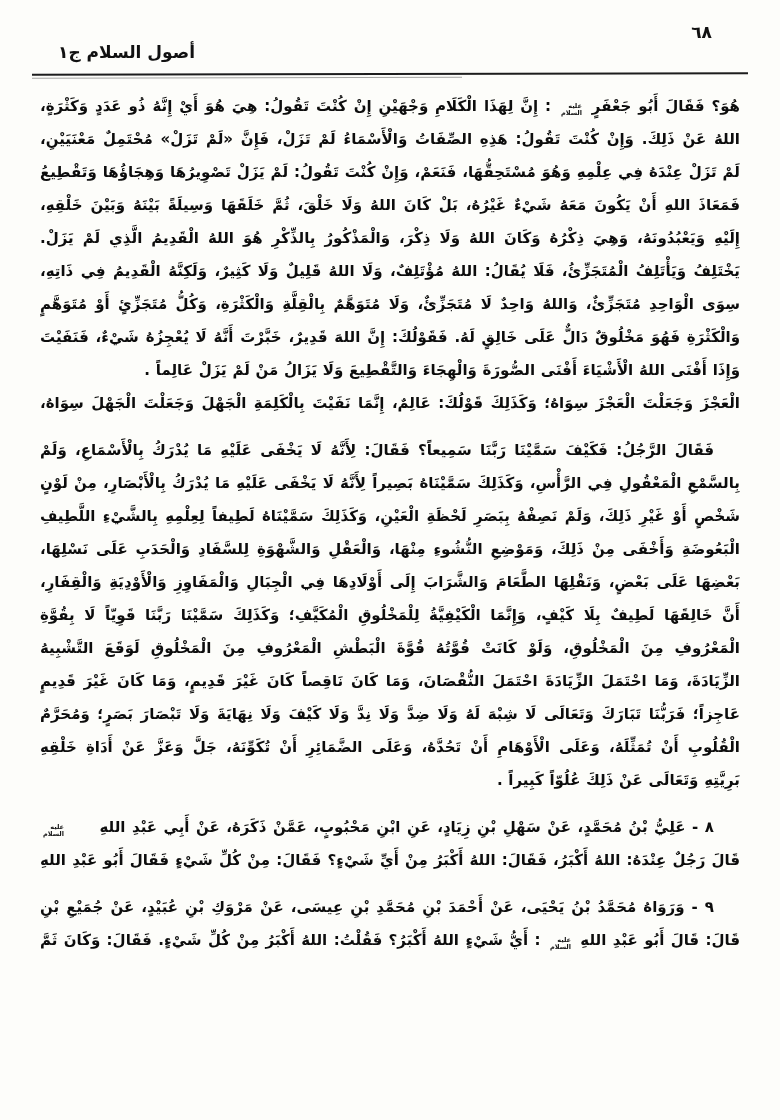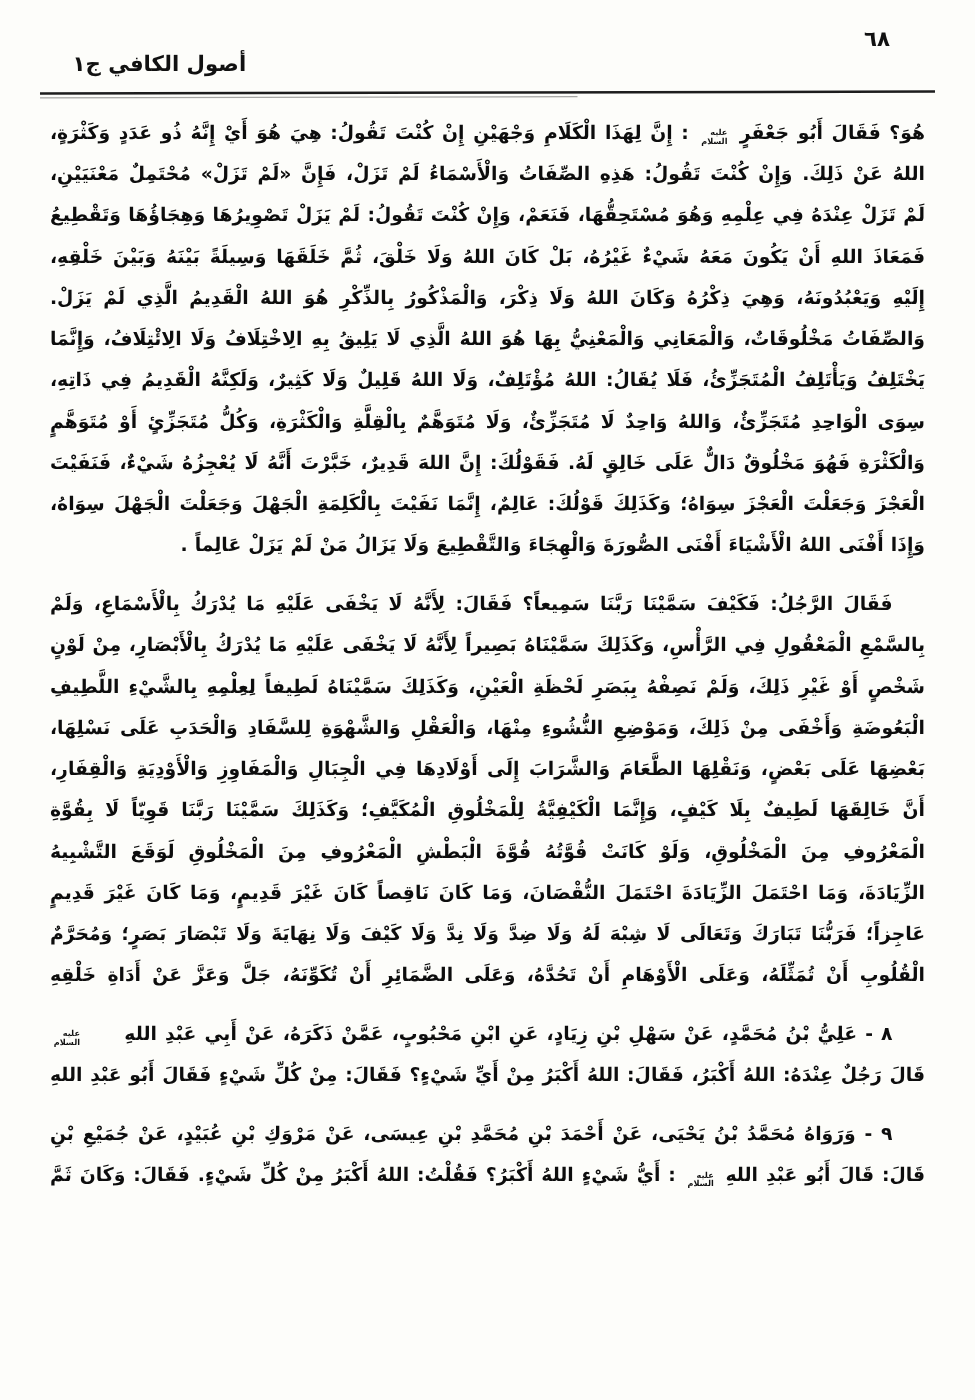--- a/index.html
+++ b/index.html
@@ -57,49 +57,49 @@
   }
   .as-mark span{display:block;}
 </style>
 </head>
 <body>
 
 <div class="page">
 
   <div class="page-number">٦٨</div>
 
-  <div class="book-title">أصول الكافي ج١</div>
+  <div class="book-title">أصول السلام ج١</div>
 
   <div class="header-rule"></div>
 
   <div class="text-body">
       <div class="para">
         <div class="line">هُوَ؟ فَقَالَ أَبُو جَعْفَرٍ <span class="as-mark"><span>عليه</span><span>السلام</span></span> : إِنَّ لِهَذَا الْكَلَامِ وَجْهَيْنِ إِنْ كُنْتَ تَقُولُ: هِيَ هُوَ أَيْ إِنَّهُ ذُو عَدَدٍ وَكَثْرَةٍ، فَتَعَالَى</div>
         <div class="line">اللهُ عَنْ ذَلِكَ. وَإِنْ كُنْتَ تَقُولُ: هَذِهِ الصِّفَاتُ وَالْأَسْمَاءُ لَمْ تَزَلْ، فَإِنَّ «لَمْ تَزَلْ» مُحْتَمِلٌ مَعْنَيَيْنِ، فَإِنْ قُلْتَ:</div>
         <div class="line">لَمْ تَزَلْ عِنْدَهُ فِي عِلْمِهِ وَهُوَ مُسْتَحِقُّهَا، فَنَعَمْ، وَإِنْ كُنْتَ تَقُولُ: لَمْ يَزَلْ تَصْوِيرُهَا وَهِجَاؤُهَا وَتَقْطِيعُ حُرُوفِهَا</div>
         <div class="line">فَمَعَاذَ اللهِ أَنْ يَكُونَ مَعَهُ شَيْءٌ غَيْرُهُ، بَلْ كَانَ اللهُ وَلَا خَلْقَ، ثُمَّ خَلَقَهَا وَسِيلَةً بَيْنَهُ وَبَيْنَ خَلْقِهِ، يَتَضَرَّعُونَ بِهَا</div>
         <div class="line">إِلَيْهِ وَيَعْبُدُونَهُ، وَهِيَ ذِكْرُهُ وَكَانَ اللهُ وَلَا ذِكْرَ، وَالْمَذْكُورُ بِالذِّكْرِ هُوَ اللهُ الْقَدِيمُ الَّذِي لَمْ يَزَلْ. وَالْأَسْمَاءُ</div>
-        <div class="line">وَالصِّفَاتُ مَخْلُوقَاتٌ، وَالْمَعَانِي وَالْمَعْنِيُّ بِهَا هُوَ اللهُ الَّذِي لَا يَلِيقُ بِهِ الِاخْتِلَافُ وَلَا الِائْتِلَافُ، وَإِنَّمَا</div>
         <div class="line">يَخْتَلِفُ وَيَأْتَلِفُ الْمُتَجَزِّئُ، فَلَا يُقَالُ: اللهُ مُؤْتَلِفٌ، وَلَا اللهُ قَلِيلٌ وَلَا كَثِيرٌ، وَلَكِنَّهُ الْقَدِيمُ فِي ذَاتِهِ، لِأَنَّ مَا</div>
         <div class="line">سِوَى الْوَاحِدِ مُتَجَزِّئٌ، وَاللهُ وَاحِدٌ لَا مُتَجَزِّئٌ، وَلَا مُتَوَهَّمٌ بِالْقِلَّةِ وَالْكَثْرَةِ، وَكُلُّ مُتَجَزِّئٍ أَوْ مُتَوَهَّمٍ بِالْقِلَّةِ</div>
         <div class="line">وَالْكَثْرَةِ فَهُوَ مَخْلُوقٌ دَالٌّ عَلَى خَالِقٍ لَهُ. فَقَوْلُكَ: إِنَّ اللهَ قَدِيرٌ، خَبَّرْتَ أَنَّهُ لَا يُعْجِزُهُ شَيْءٌ، فَنَفَيْتَ بِالْكَلِمَةِ</div>
+        <div class="line last">وَإِذَا أَفْنَى اللهُ الْأَشْيَاءَ أَفْنَى الصُّورَةَ وَالْهِجَاءَ وَالتَّقْطِيعَ وَلَا يَزَالُ مَنْ لَمْ يَزَلْ عَالِماً .</div>
         <div class="line">الْعَجْزَ وَجَعَلْتَ الْعَجْزَ سِوَاهُ؛ وَكَذَلِكَ قَوْلُكَ: عَالِمٌ، إِنَّمَا نَفَيْتَ بِالْكَلِمَةِ الْجَهْلَ وَجَعَلْتَ الْجَهْلَ سِوَاهُ،</div>
-        <div class="line last">وَإِذَا أَفْنَى اللهُ الْأَشْيَاءَ أَفْنَى الصُّورَةَ وَالْهِجَاءَ وَالتَّقْطِيعَ وَلَا يَزَالُ مَنْ لَمْ يَزَلْ عَالِماً .</div>
       </div>
       <div class="para">
         <div class="line first">فَقَالَ الرَّجُلُ: فَكَيْفَ سَمَّيْنَا رَبَّنَا سَمِيعاً؟ فَقَالَ: لِأَنَّهُ لَا يَخْفَى عَلَيْهِ مَا يُدْرَكُ بِالْأَسْمَاعِ، وَلَمْ نَصِفْهُ</div>
         <div class="line">بِالسَّمْعِ الْمَعْقُولِ فِي الرَّأْسِ، وَكَذَلِكَ سَمَّيْنَاهُ بَصِيراً لِأَنَّهُ لَا يَخْفَى عَلَيْهِ مَا يُدْرَكُ بِالْأَبْصَارِ، مِنْ لَوْنٍ أَوْ</div>
         <div class="line">شَخْصٍ أَوْ غَيْرِ ذَلِكَ، وَلَمْ نَصِفْهُ بِبَصَرِ لَحْظَةِ الْعَيْنِ، وَكَذَلِكَ سَمَّيْنَاهُ لَطِيفاً لِعِلْمِهِ بِالشَّيْءِ اللَّطِيفِ مِثْلِ</div>
         <div class="line">الْبَعُوضَةِ وَأَخْفَى مِنْ ذَلِكَ، وَمَوْضِعِ النُّشُوءِ مِنْهَا، وَالْعَقْلِ وَالشَّهْوَةِ لِلسَّفَادِ وَالْحَدَبِ عَلَى نَسْلِهَا، وَإِقَامِ</div>
         <div class="line">بَعْضِهَا عَلَى بَعْضٍ، وَنَقْلِهَا الطَّعَامَ وَالشَّرَابَ إِلَى أَوْلَادِهَا فِي الْجِبَالِ وَالْمَفَاوِزِ وَالْأَوْدِيَةِ وَالْقِفَارِ، فَعَلِمْنَا</div>
         <div class="line">أَنَّ خَالِقَهَا لَطِيفٌ بِلَا كَيْفٍ، وَإِنَّمَا الْكَيْفِيَّةُ لِلْمَخْلُوقِ الْمُكَيَّفِ؛ وَكَذَلِكَ سَمَّيْنَا رَبَّنَا قَوِيّاً لَا بِقُوَّةِ الْبَطْشِ</div>
         <div class="line">الْمَعْرُوفِ مِنَ الْمَخْلُوقِ، وَلَوْ كَانَتْ قُوَّتُهُ قُوَّةَ الْبَطْشِ الْمَعْرُوفِ مِنَ الْمَخْلُوقِ لَوَقَعَ التَّشْبِيهُ وَلَاحْتَمَلَ</div>
         <div class="line">الزِّيَادَةَ، وَمَا احْتَمَلَ الزِّيَادَةَ احْتَمَلَ النُّقْصَانَ، وَمَا كَانَ نَاقِصاً كَانَ غَيْرَ قَدِيمٍ، وَمَا كَانَ غَيْرَ قَدِيمٍ كَانَ</div>
         <div class="line">عَاجِزاً؛ فَرَبُّنَا تَبَارَكَ وَتَعَالَى لَا شِبْهَ لَهُ وَلَا ضِدَّ وَلَا نِدَّ وَلَا كَيْفَ وَلَا نِهَايَةَ وَلَا تَبْصَارَ بَصَرٍ؛ وَمُحَرَّمٌ عَلَى</div>
         <div class="line">الْقُلُوبِ أَنْ تُمَثِّلَهُ، وَعَلَى الْأَوْهَامِ أَنْ تَحُدَّهُ، وَعَلَى الضَّمَائِرِ أَنْ تُكَوِّنَهُ، جَلَّ وَعَزَّ عَنْ أَدَاةِ خَلْقِهِ وَسِمَاتِ</div>
+        <div class="line last">بَرِيَّتِهِ وَتَعَالَى عَنْ ذَلِكَ عُلُوّاً كَبِيراً .</div>
       </div>
       <div class="para">
         <div class="line first">٨ - عَلِيُّ بْنُ مُحَمَّدٍ، عَنْ سَهْلِ بْنِ زِيَادٍ، عَنِ ابْنِ مَحْبُوبٍ، عَمَّنْ ذَكَرَهُ، عَنْ أَبِي عَبْدِ اللهِ <span class="as-mark"><span>عليه</span><span>السلام</span></span> قَالَ:</div>
         <div class="line">قَالَ رَجُلٌ عِنْدَهُ: اللهُ أَكْبَرُ، فَقَالَ: اللهُ أَكْبَرُ مِنْ أَيِّ شَيْءٍ؟ فَقَالَ: مِنْ كُلِّ شَيْءٍ فَقَالَ أَبُو عَبْدِ اللهِ  :</div>
       </div>
       <div class="para">
         <div class="line first">٩ - وَرَوَاهُ مُحَمَّدُ بْنُ يَحْيَى، عَنْ أَحْمَدَ بْنِ مُحَمَّدِ بْنِ عِيسَى، عَنْ مَرْوَكِ بْنِ عُبَيْدٍ، عَنْ جُمَيْعِ بْنِ عُمَيْرٍ،</div>
         <div class="line">قَالَ: قَالَ أَبُو عَبْدِ اللهِ <span class="as-mark"><span>عليه</span><span>السلام</span></span> : أَيُّ شَيْءٍ اللهُ أَكْبَرُ؟ فَقُلْتُ: اللهُ أَكْبَرُ مِنْ كُلِّ شَيْءٍ. فَقَالَ: وَكَانَ ثَمَّ شَيْءٌ</div>
       </div>
     </div>

